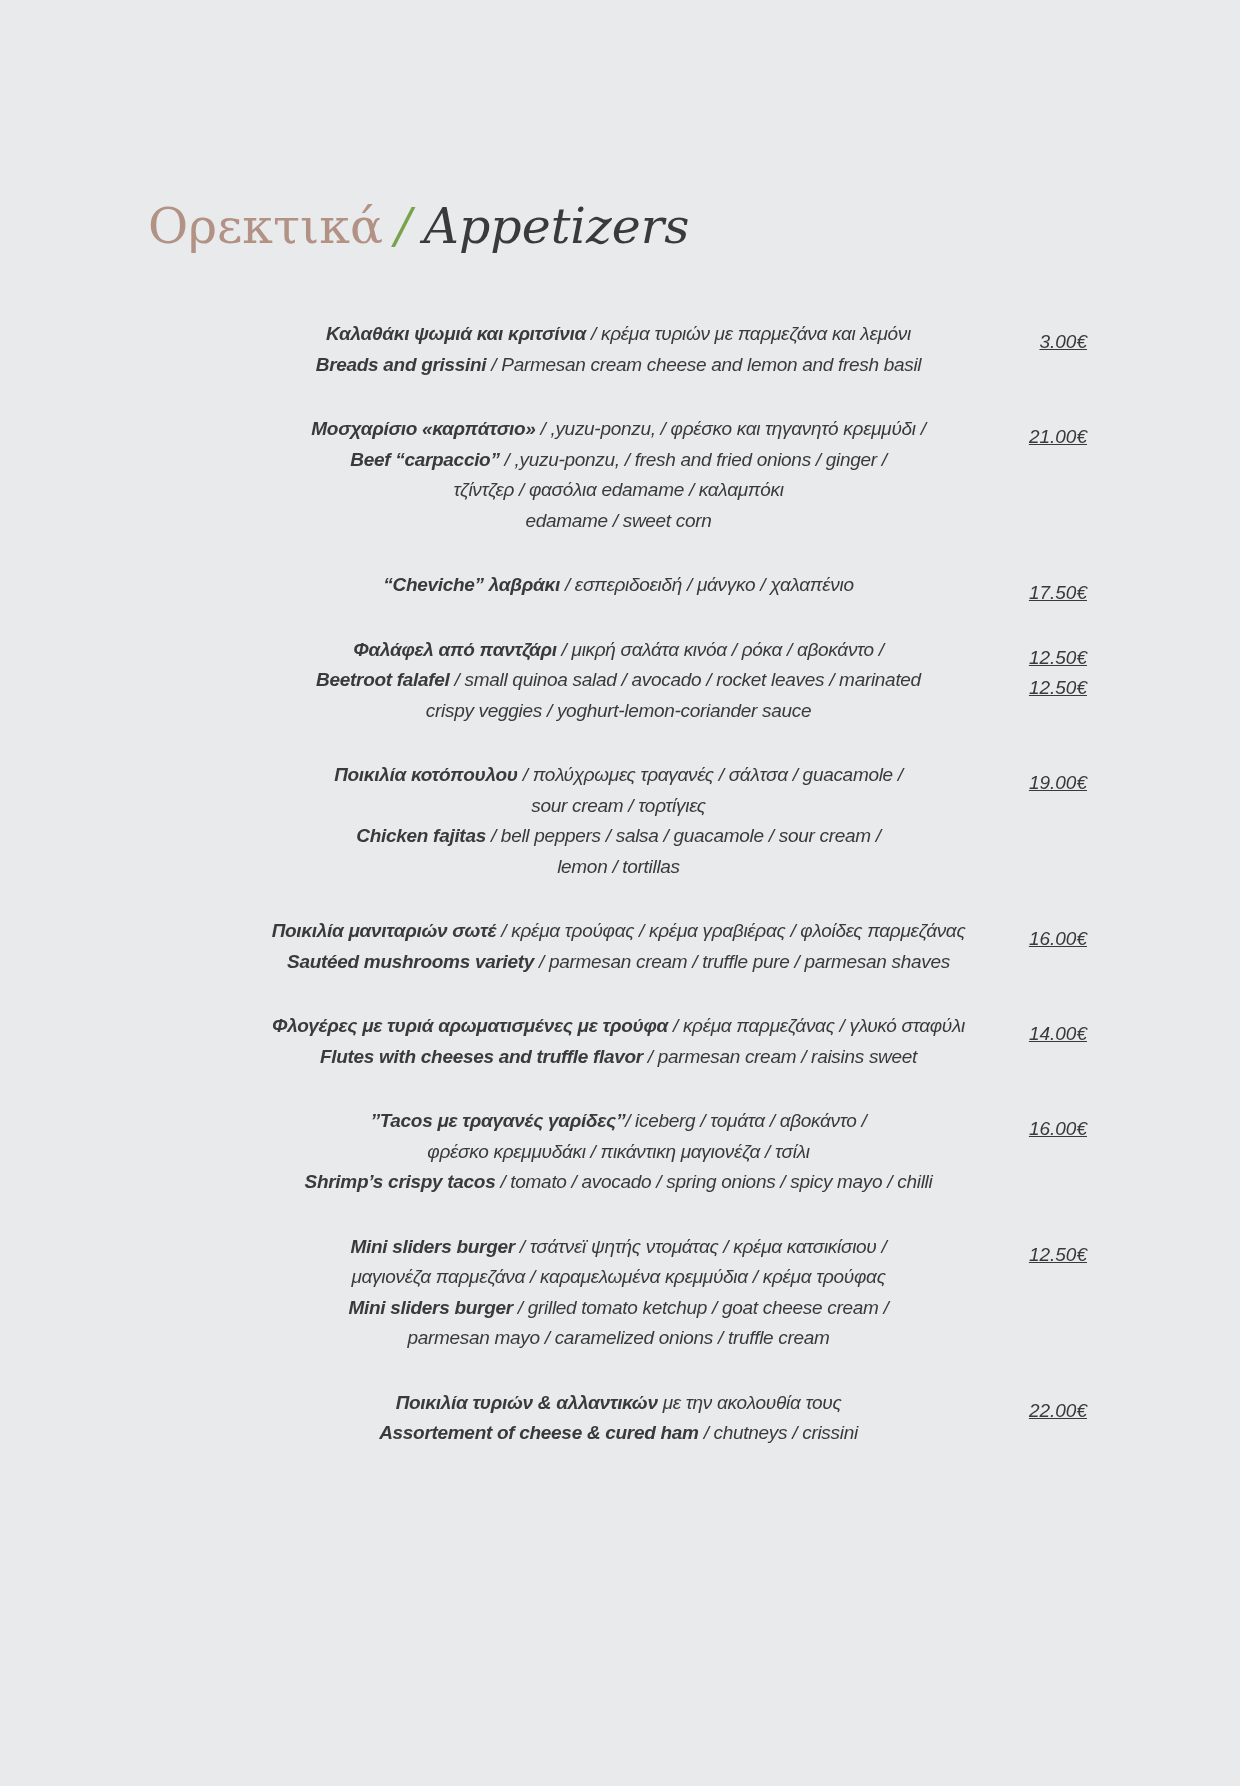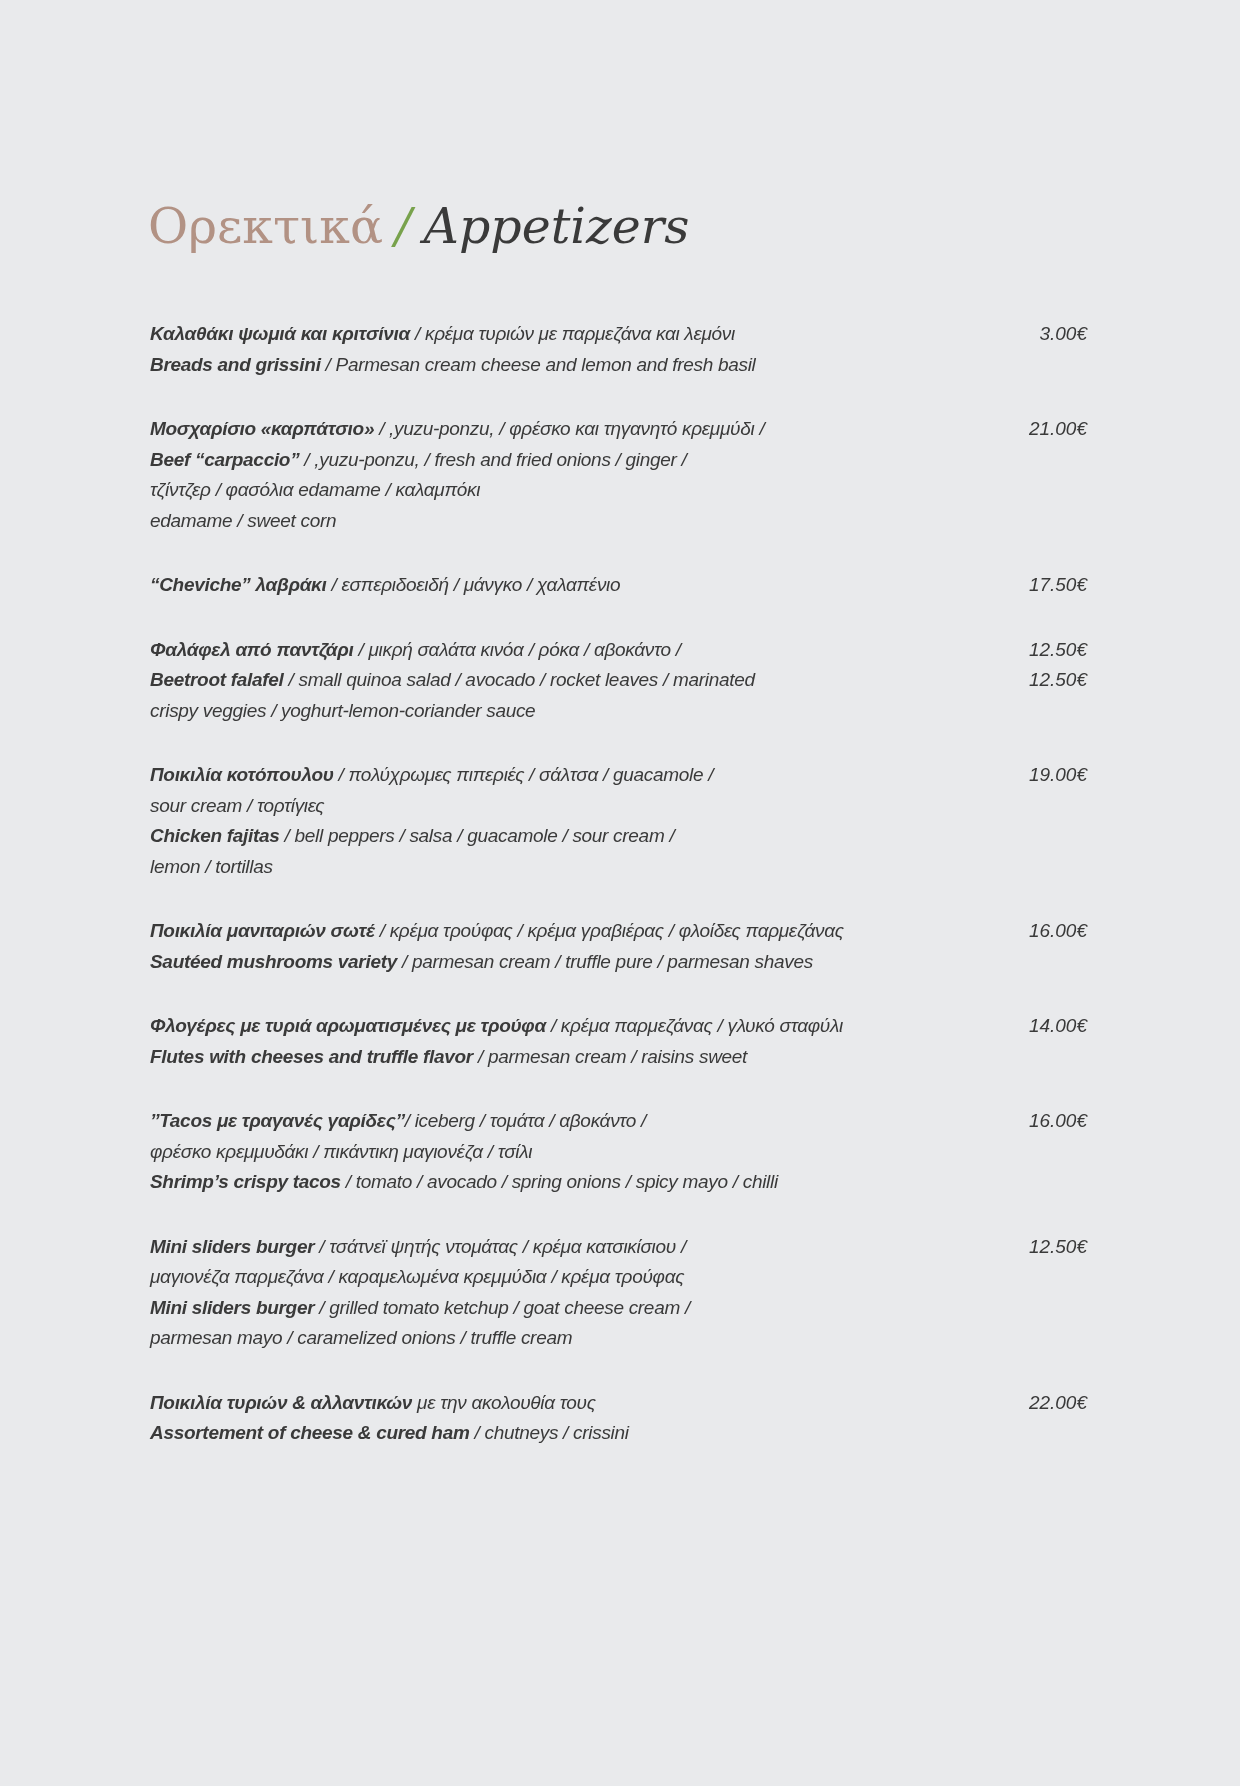--- a/index.html
+++ b/index.html
@@ -33,30 +33,32 @@
   }
   .menu-item{margin-bottom:34px;}
   .menu-line{
     position:relative;
     font-style:italic;
     font-size:19px;
     line-height:30.5px;
     letter-spacing:-0.3px;
     color:var(--c-text,#3a3a3a);
     white-space:nowrap;
+    text-align:center;
   }
   .seg{font-weight:400;}
   .seg.bold{font-weight:700;}
   .price{
     position:absolute;
     right:0;
-    top:0;
+    top:8px;
     font-style:italic;
     font-weight:400;
     letter-spacing:0;
+    text-decoration:underline;
   }
 </style>
 </head>
 <body>
 
 <div class="page" style="--c-bg: #e9eaec; --c-title: #b29284; --c-sep: #78a24c; --c-text: #3a3a3a;">
   <header class="title">
     <span class="t-greek">Ορεκτικά</span><span class="t-sep">/</span><span class="t-english">Appetizers</span>
   </header>
   <main class="menu" id="menu">
@@ -72,21 +74,21 @@
       </div>
       <div class="menu-item">
         <div class="menu-line"><span class="seg bold">“Cheviche”  λαβράκι</span><span class="seg"> / εσπεριδοειδή / μάνγκο / χαλαπένιο</span><span class="price">17.50€</span></div>
       </div>
       <div class="menu-item">
         <div class="menu-line"><span class="seg bold">Φαλάφελ από παντζάρι</span><span class="seg"> / μικρή σαλάτα κινόα / ρόκα / αβοκάντο /</span><span class="price">12.50€</span></div>
         <div class="menu-line"><span class="seg bold">Beetroot falafel</span><span class="seg"> / small quinoa salad / avocado / rocket leaves / marinated</span><span class="price">12.50€</span></div>
         <div class="menu-line"><span class="seg">crispy veggies / yoghurt-lemon-coriander sauce</span></div>
       </div>
       <div class="menu-item">
-        <div class="menu-line"><span class="seg bold">Ποικιλία κοτόπουλου</span><span class="seg"> / πολύχρωμες πιπεριές / σάλτσα / guacamole /</span><span class="price">19.00€</span></div>
+        <div class="menu-line"><span class="seg bold">Ποικιλία κοτόπουλου</span><span class="seg"> / πολύχρωμες τραγανές / σάλτσα / guacamole /</span><span class="price">19.00€</span></div>
         <div class="menu-line"><span class="seg">sour cream / τορτίγιες</span></div>
         <div class="menu-line"><span class="seg bold">Chicken fajitas</span><span class="seg"> / bell peppers / salsa / guacamole / sour cream /</span></div>
         <div class="menu-line"><span class="seg">lemon / tortillas</span></div>
       </div>
       <div class="menu-item">
         <div class="menu-line"><span class="seg bold">Ποικιλία μανιταριών σωτέ</span><span class="seg"> / κρέμα τρούφας / κρέμα γραβιέρας / φλοίδες παρμεζάνας</span><span class="price">16.00€</span></div>
         <div class="menu-line"><span class="seg bold">Sautéed mushrooms variety</span><span class="seg"> / parmesan cream / truffle pure / parmesan shaves</span></div>
       </div>
       <div class="menu-item">
         <div class="menu-line"><span class="seg bold">Φλογέρες με τυριά αρωματισμένες με τρούφα</span><span class="seg"> / κρέμα παρμεζάνας / γλυκό σταφύλι</span><span class="price">14.00€</span></div>

